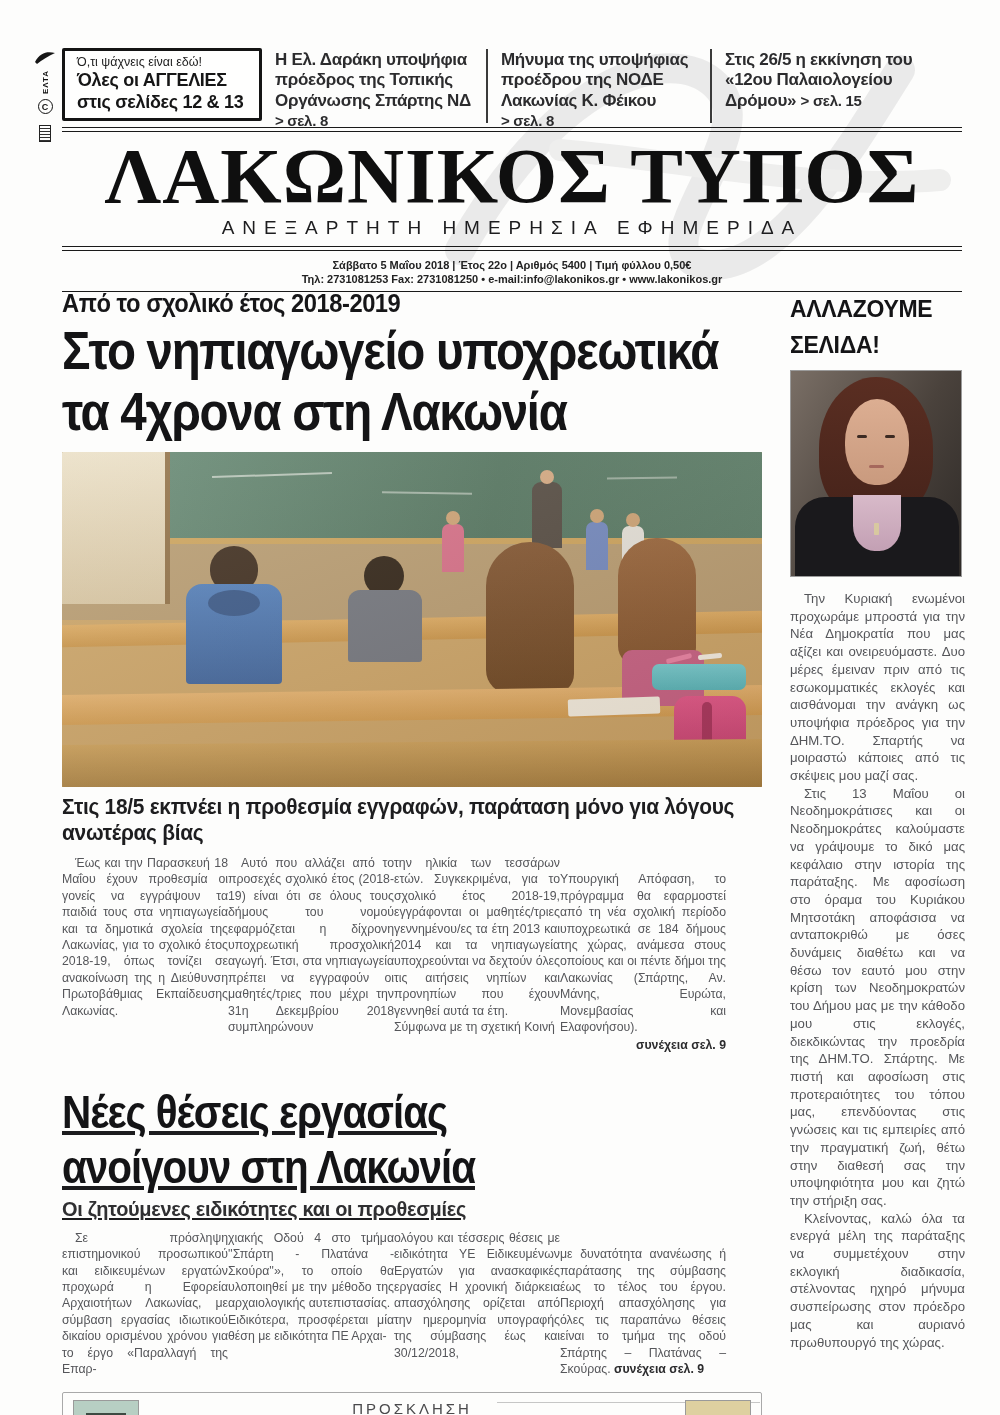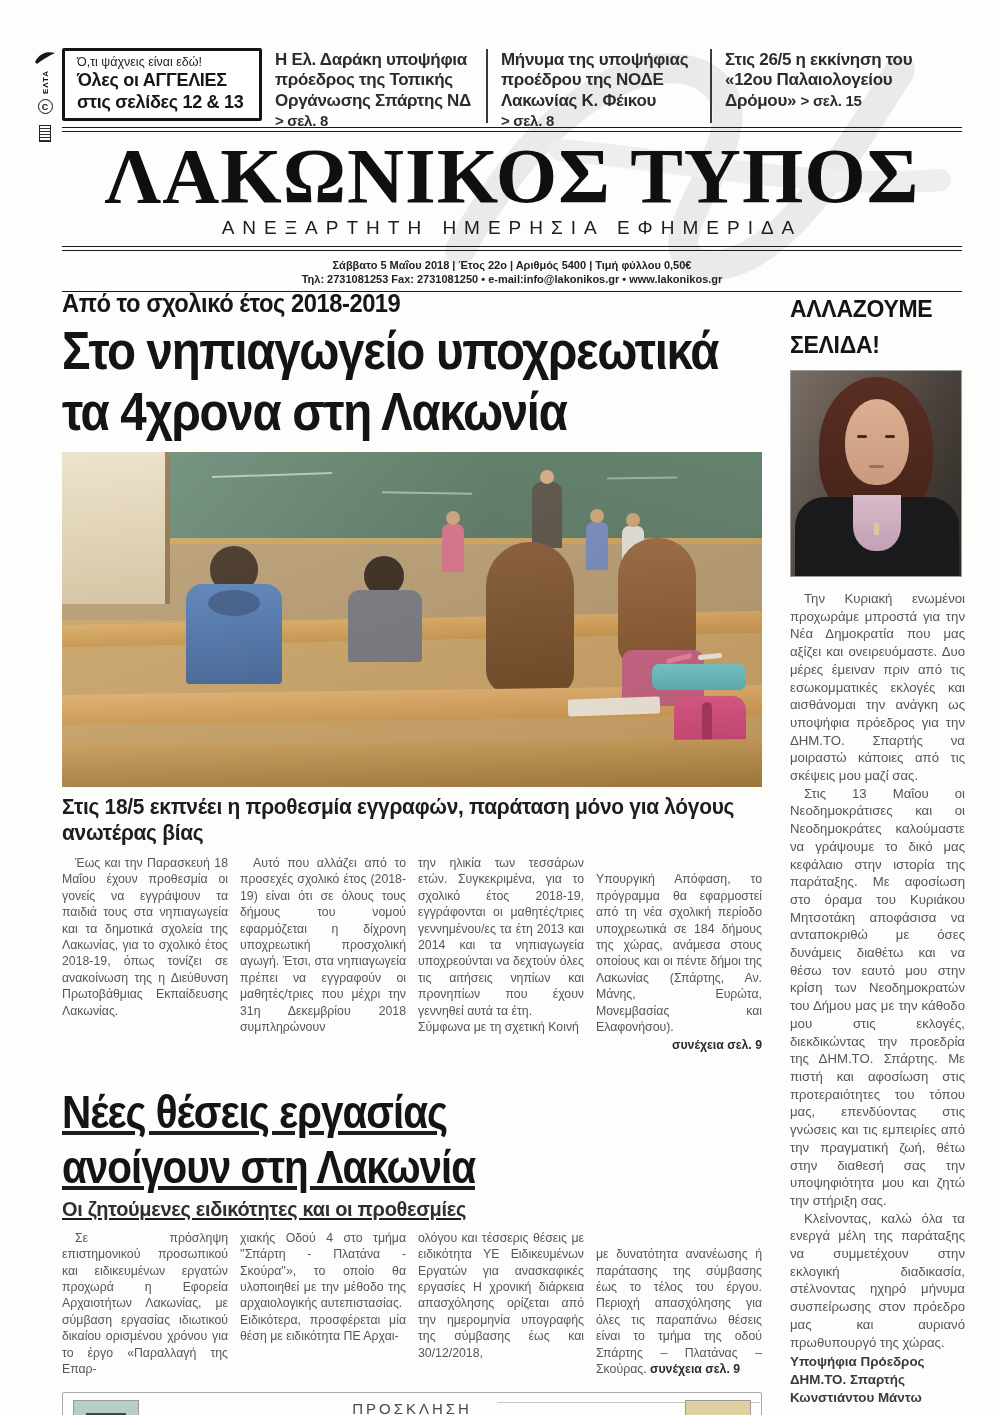--- a/index.html
+++ b/index.html
@@ -44,21 +44,21 @@
   .masthead .drule.mid { margin-top:7px; }
   
   .main-left { position:absolute; left:62px; top:289px; width:700px; z-index:1; }
   .condense { transform:scaleX(.88); transform-origin:0 0; width:113.6%; }
   .condense95 { transform:scaleX(.95); transform-origin:0 0; width:105.3%; }
   .kicker { font-size:25px; font-weight:bold; letter-spacing:-.5px; color:#161618; }
   .hl1 { font-size:54px; font-weight:800; line-height:1.13; letter-spacing:-1.5px; color:#141416; margin-top:2px; }
   .hl2 { font-size:46px; font-weight:800; line-height:1.18; letter-spacing:-1.2px; color:#141416; }
   .subhead { font-size:22px; font-weight:bold; letter-spacing:-.3px; color:#1d1d1f; }
   .subhead2 { font-size:21px; font-weight:600; letter-spacing:-.3px; color:#2f2f31; margin-top:3px; }
-  .cols { display:flex; gap:12px; margin-top:9px; }
+  .cols { display:flex; margin-top:9px; }
   .col { width:166px; font-size:12.3px; line-height:16.4px; text-align:justify; color:#55565a; white-space:pre-line; }
   .col.ind { text-indent:13px; }
   .cont { font-weight:bold; color:#2c2c2e; text-align:right; margin-top:1px; font-size:12.3px; }
   .cont-inline { font-weight:bold; color:#2c2c2e; }
   
   .photo-main { position:relative; width:700px; height:335px; margin-top:10px; overflow:hidden; background:#b49a72; border-radius:1px; }
   .pm-base { position:absolute; inset:0; background:linear-gradient(#b49a72 0 168px, #c9a368 168px 100%); }
   .pm-window { position:absolute; left:0; top:0; width:108px; height:152px; background:linear-gradient(#e9e0cb,#d6c6a6); border-right:5px solid #8a6b44; }
   .pm-board { position:absolute; left:108px; top:0; width:592px; height:92px;
     background:linear-gradient(100deg,#5a8271 0%,#49705f 55%,#527a69 100%); border-bottom:6px solid #caa25c; }
@@ -258,22 +258,17 @@
       <div class="pp-mouth"></div>
       <div class="pp-body"></div>
       <div class="pp-blouse"></div>
       <div class="pp-pendant"></div>
     </figure>
 
     <p class="sb-par">Την Κυριακή ενωμένοι προχωράμε μπροστά για την Νέα Δημοκρατία που μας αξίζει και ονειρευόμαστε. Δυο μέρες έμειναν πριν από τις εσωκομματικές εκλογές και αισθάνομαι την ανάγκη ως υποψήφια πρόεδρος για την ΔΗΜ.ΤΟ. Σπαρτής να μοιραστώ κάποιες από τις σκέψεις μου μαζί σας.</p>
     <p class="sb-par">Στις 13 Μαΐου οι Νεοδημοκράτισες και οι Νεοδημοκράτες καλούμαστε να γράψουμε το δικό μας κεφάλαιο στην ιστορία της παράταξης. Με αφοσίωση στο όραμα του Κυριάκου Μητσοτάκη αποφάσισα να ανταποκριθώ με όσες δυνάμεις διαθέτω και να θέσω τον εαυτό μου στην κρίση των Νεοδημοκρατών του Δήμου μας με την κάθοδο μου στις εκλογές, διεκδικώντας την προεδρία της ΔΗΜ.ΤΟ. Σπάρτης. Με πιστή και αφοσίωση στις προτεραιότητες του τόπου μας, επενδύοντας στις γνώσεις και τις εμπειρίες από την πραγματική ζωή, θέτω στην διαθεσή σας την υποψηφιότητα μου και ζητώ την στήριξη σας.</p>
     <p class="sb-par">Κλείνοντας, καλώ όλα τα ενεργά μέλη της παράταξης να συμμετέχουν στην εκλογική διαδικασία, στέλνοντας ηχηρό μήνυμα συσπείρωσης στον πρόεδρο μας και αυριανό πρωθυπουργό της χώρας.</p>
 
-    <div class="sb-sign">
-      <div>Υποψήφια Πρόεδρος</div>
-      <div>ΔΗΜ.ΤΟ. Σπαρτής</div>
-      <div>Κωνστιάντου Μάντω</div>
-    </div>
 
   </aside>
 
   <div class="footer-rule"></div>
 </div>
 
 </body></html>

